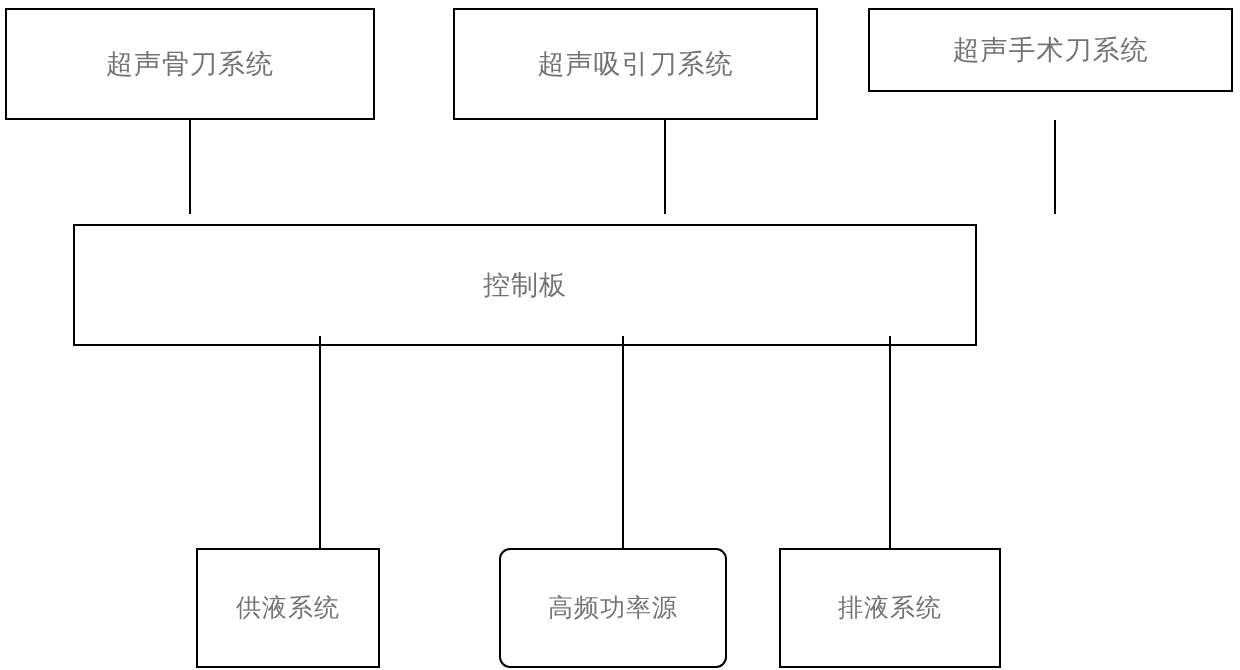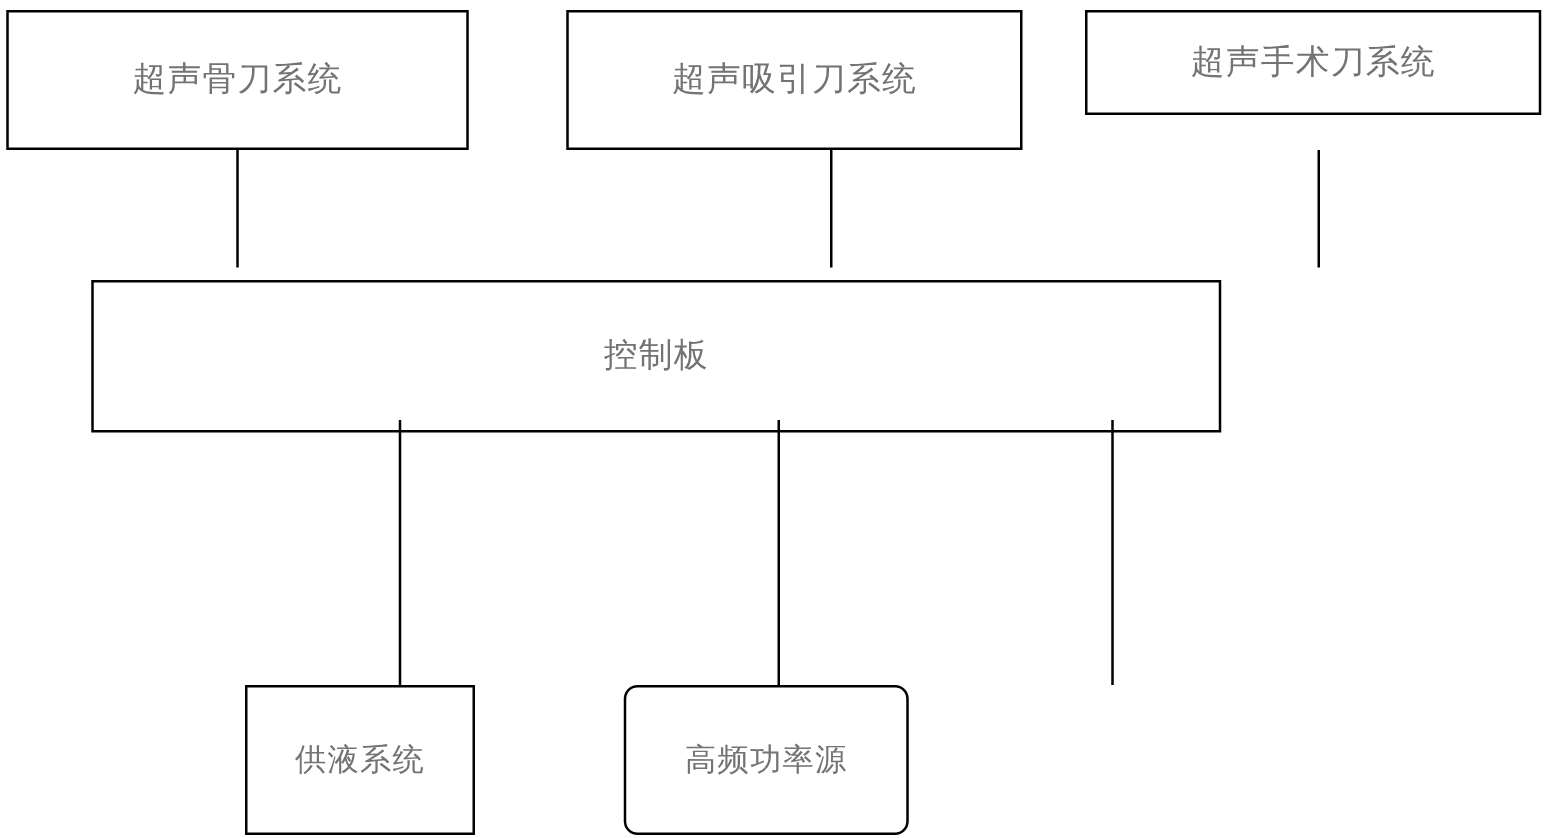--- a/index.html
+++ b/index.html
@@ -71,14 +71,17 @@
   <div class="connector vertical" style="left:889px; top:336px; height:212px;"></div>
 
   <div class="node bottom-node" style="left:196px; top:548px; width:184px; height:120px;">
     <span class="node-label">供液系统</span>
   </div>
 
   <div class="node bottom-node" style="left:499px; top:548px; width:228px; height:120px;border-radius:11px;">
     <span class="node-label">高频功率源</span>
   </div>
 
+  <div class="node bottom-node" style="left:779px; top:548px; width:222px; height:120px;">
+    <span class="node-label">排液系统</span>
+  </div>
 
 </div>
 
 </body></html>

